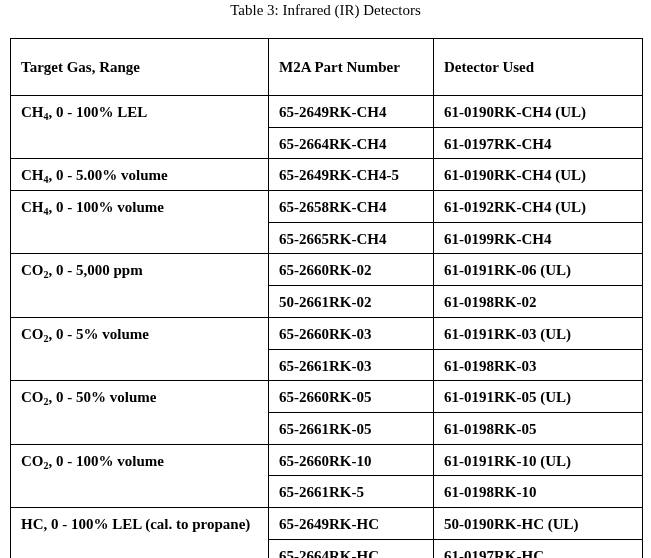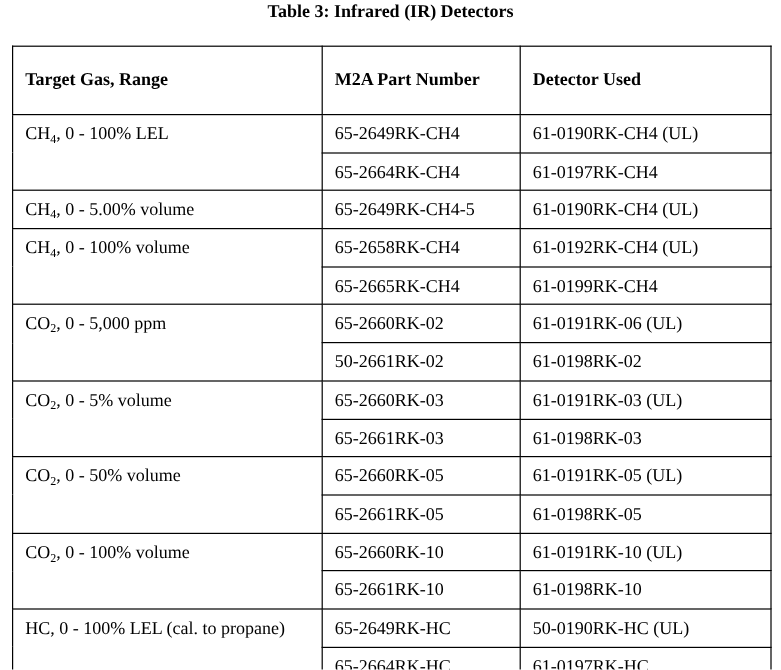--- a/index.html
+++ b/index.html
@@ -14,21 +14,21 @@
       overflow: hidden;
       font-family: "Liberation Serif", "DejaVu Serif", serif;
       color: #000000;
     }
     .title {
       position: absolute;
       top: 0;
       left: 0;
       width: 651px;
       text-align: center;
-      font-weight: bold;
+      font-weight: normal;
       font-size: 15px;
       line-height: 20px;
       top: 0px;
     }
     table.ir {
       position: absolute;
       left: 10px;
       top: 38px;
       width: 632px;
       border-collapse: collapse;
@@ -38,20 +38,21 @@
     table.ir col.c1 { width: 258px; }
     table.ir col.c2 { width: 165px; }
     table.ir col.c3 { width: 209px; }
     table.ir th, table.ir td {
       border: 1.5px solid #000000;
       text-align: left;
       vertical-align: top;
       padding: 0 10px;
       box-sizing: border-box;
       white-space: nowrap;
+      font-weight: bold;
     }
     table.ir th {
       height: 57px;
       font-weight: bold;
       vertical-align: middle;
       padding-top: 1px;
     }
     table.ir td {
       height: 31.7px;
       line-height: 18px;
@@ -131,21 +132,21 @@
       <tr>
         <td>65-2661RK-05</td>
         <td>61-0198RK-05</td>
       </tr>
       <tr>
         <td rowspan="2"><span>CO</span><sub>2</sub><span>, 0 - 100% volume</span></td>
         <td>65-2660RK-10</td>
         <td>61-0191RK-10 (UL)</td>
       </tr>
       <tr>
-        <td>65-2661RK-10</td>
+        <td>65-2661RK-5</td>
         <td>61-0198RK-10</td>
       </tr>
       <tr>
         <td rowspan="2"><span>HC</span><span>, 0 - 100% LEL (cal. to propane)</span></td>
         <td>65-2649RK-HC</td>
         <td>50-0190RK-HC (UL)</td>
       </tr>
       <tr>
         <td>65-2664RK-HC</td>
         <td>61-0197RK-HC</td>

